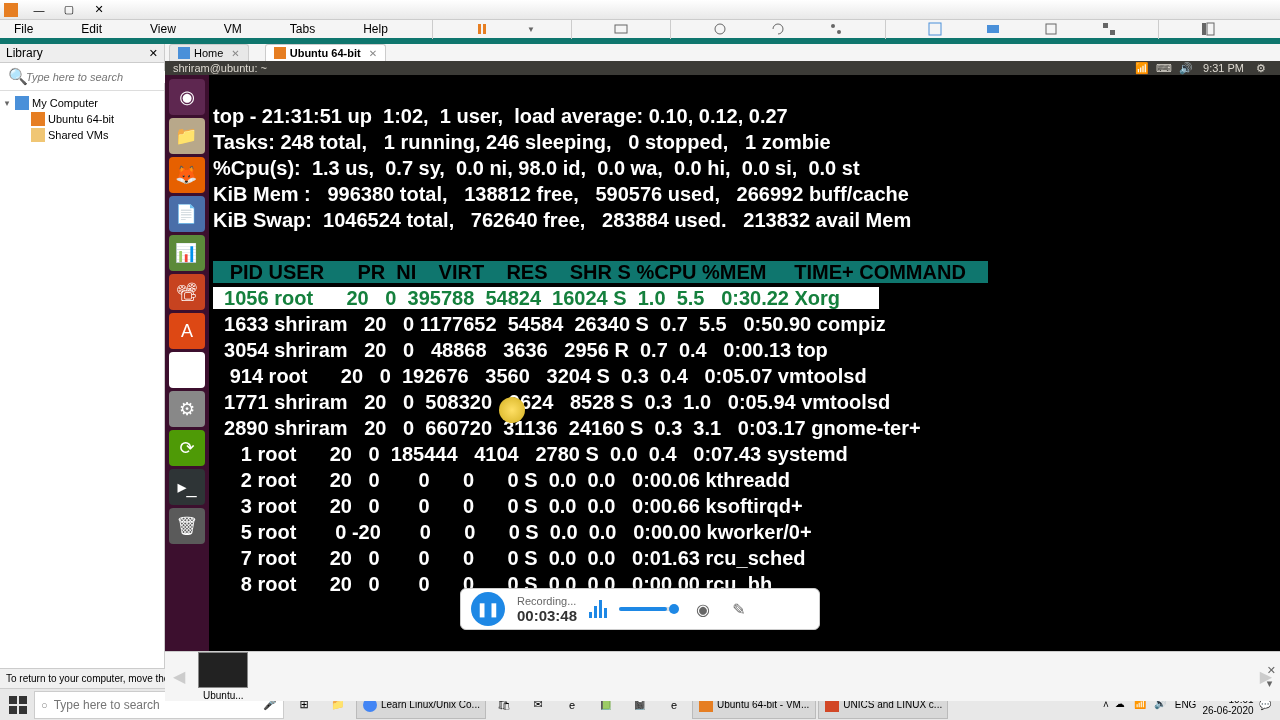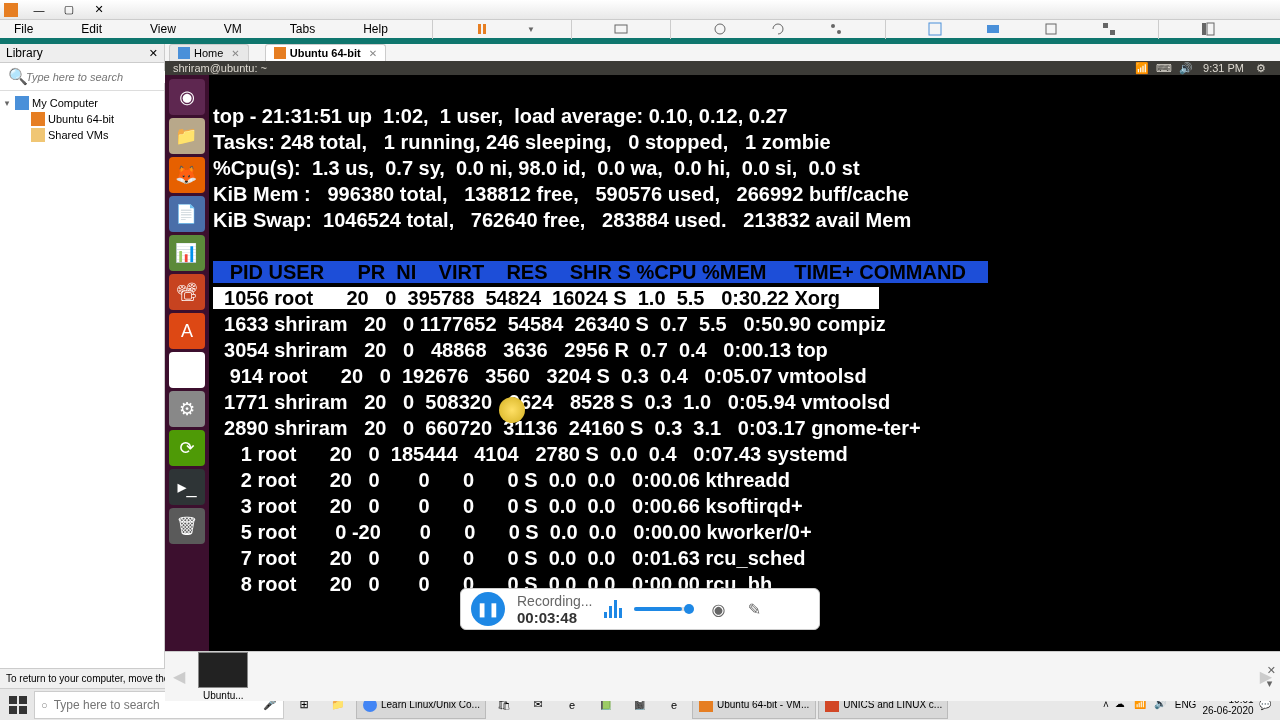--- a/index.html
+++ b/index.html
@@ -65,22 +65,22 @@
 .ul-impress { background: #c74320; }
 .ul-sw { background: #dd4814; color:#fff; }
 .ul-amz { background: #fff; color:#333; }
 .ul-settings { background: #888; }
 .ul-update { background: #4e9a06; }
 .ul-term { background: #2e3436; }
 .ul-trash { background: #5a5a5a; }
 
 .terminal { flex: 1; background: #000; color: #fff; font-family: "DejaVu Sans Mono", "Courier New", monospace; font-size: 20px; font-weight: bold; padding: 2px 4px; white-space: pre; overflow: hidden; position: relative; line-height: 1.3; }
 .terminal .hdr-row { background: #000; color: #fff; }
-.terminal .col-header { background: #1d4ed8; color: #000; }
-.terminal .sel-row { background: #fff; color: #000000; }
+.terminal .col-header { background: #0f766e; color: #000; }
+.terminal .sel-row { background: #fff; color: #15803d; }
 .highlight-dot { position: absolute; width: 26px; height: 26px; border-radius: 50%; background: radial-gradient(#ffe066, #d4b020); left: 290px; top: 322px; pointer-events:none; }
 
 
 .thumb-bar { height: 60px; background: #f5f5f5; border-top: 1px solid #ccc; display: flex; align-items: center; padding: 0 8px; gap: 8px; }
 .thumb { width: 60px; text-align: center; font-size: 10px; }
 .thumb .tim { width: 50px; height: 36px; background: #222; margin: 0 auto 2px; border: 1px solid #888; }
 .thumb-bar .nav-arrow { color:#ccc; font-size:16px; }
 .close-thumb { position:absolute; right:4px; font-size:11px; color:#666; }
 
 
@@ -98,21 +98,21 @@
 .win-taskbar .tb-ico { width: 32px; height: 28px; display: flex; align-items: center; justify-content: center; }
 .win-taskbar .tb-task { height: 28px; padding: 0 6px; display: flex; align-items: center; gap: 4px; background: #d8d8d8; border: 1px solid #bbb; max-width: 130px; overflow: hidden; white-space: nowrap; font-size:10px; }
 .win-taskbar .tb-task .tico { width: 14px; height: 14px; flex-shrink: 0; }
 .win-taskbar .tray { margin-left: auto; display: flex; align-items: center; gap: 6px; padding: 0 6px; font-size: 10px; }
 .win-taskbar .tray .tray-ico { width: 14px; height: 14px; }
 .win-taskbar .clock { text-align: right; line-height: 1.1; }
 
 
 .recording { position: absolute; left: 460px; top: 588px; width: 360px; height: 42px; background: #fff; border: 1px solid #ccc; border-radius: 6px; display: flex; align-items: center; padding: 0 10px; gap: 12px; box-shadow: 0 2px 8px rgba(0,0,0,.2); z-index: 100; }
 .recording .pause { width: 34px; height: 34px; border-radius: 50%; background: #1e88e5; color: #fff; display: flex; align-items: center; justify-content: center; font-size: 14px; }
-.recording .rec-text { font-size: 14px; color: #666; }
+.recording .rec-text { font-size: 11px; color: #666; }
 .recording .rec-time { font-size: 15px; font-weight: bold; color: #333; }
 .recording .levels { display: flex; align-items: flex-end; gap: 2px; height: 18px; }
 .recording .levels span { width: 3px; background: #1e88e5; }
 .recording .slider { width: 60px; height: 4px; background: #ddd; border-radius: 2px; position: relative; }
 .recording .slider::after { content:''; position:absolute; right:0; top:-3px; width:10px; height:10px; border-radius:50%; background:#1e88e5; }
 .recording .slider::before { content:''; position:absolute; left:0; top:0; height:100%; width:80%; background:#1e88e5; border-radius:2px; }
 .recording .rbtn { width: 24px; height: 24px; display: flex; align-items: center; justify-content: center; color: #666; }
 </style>
 </head>
 <body>

